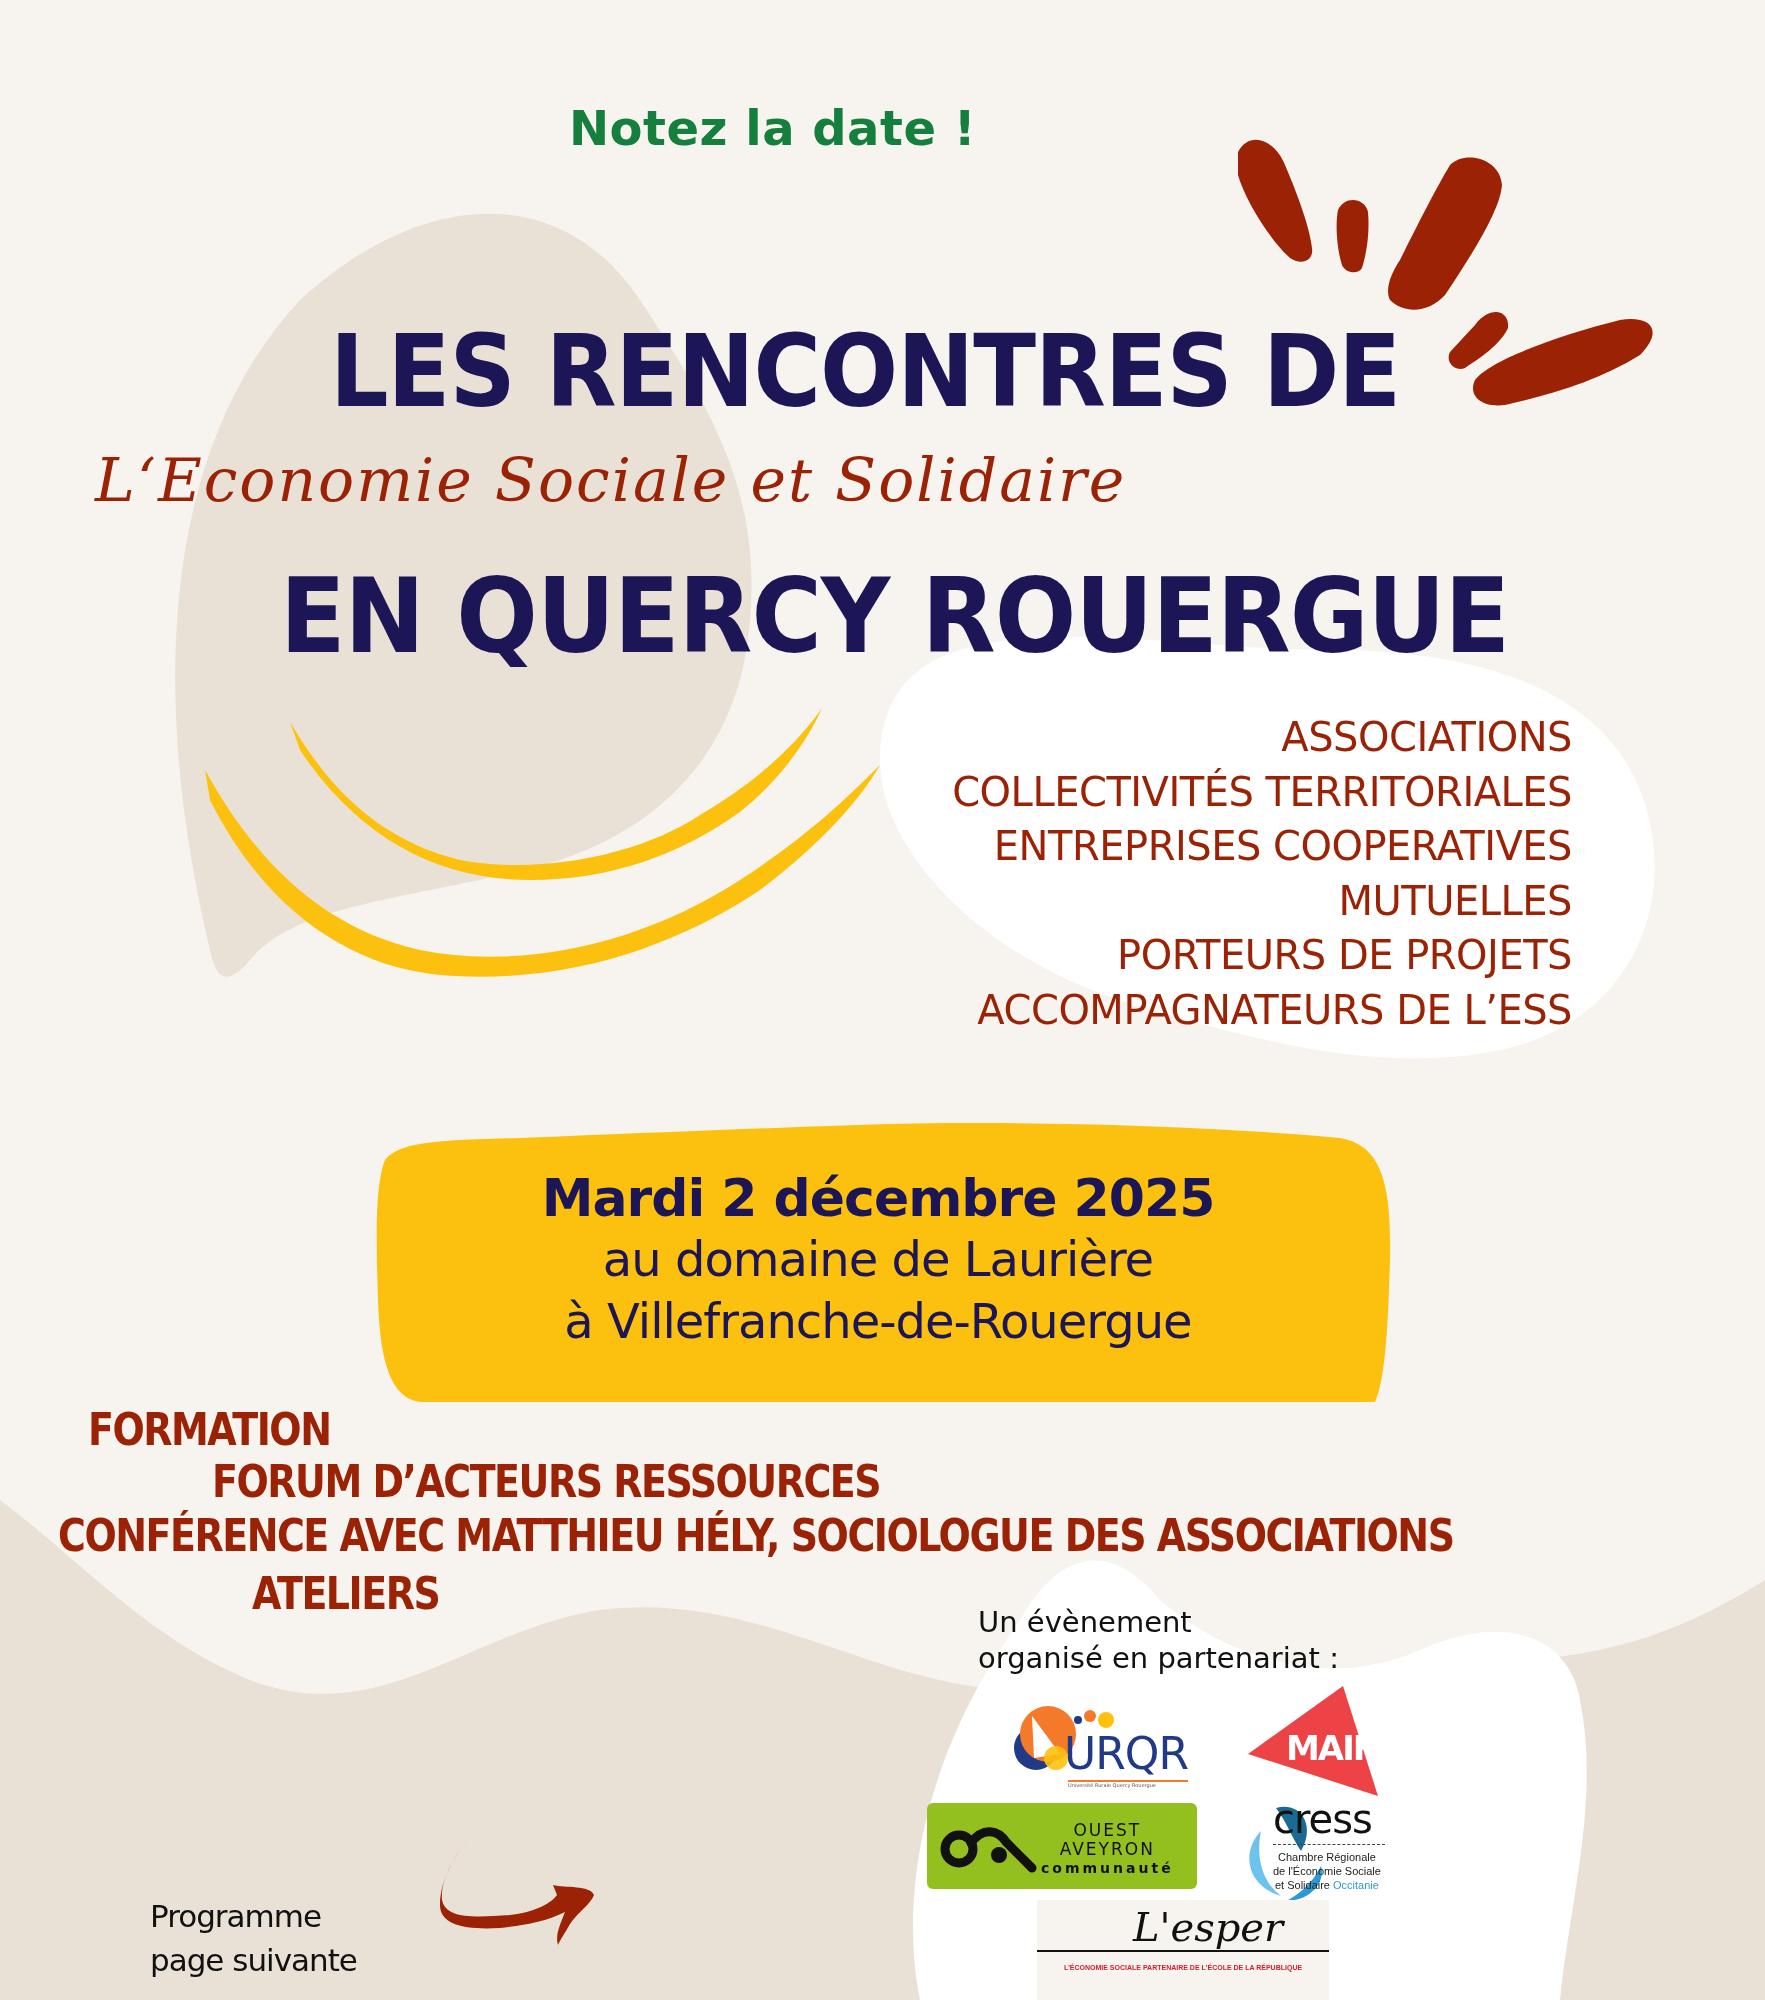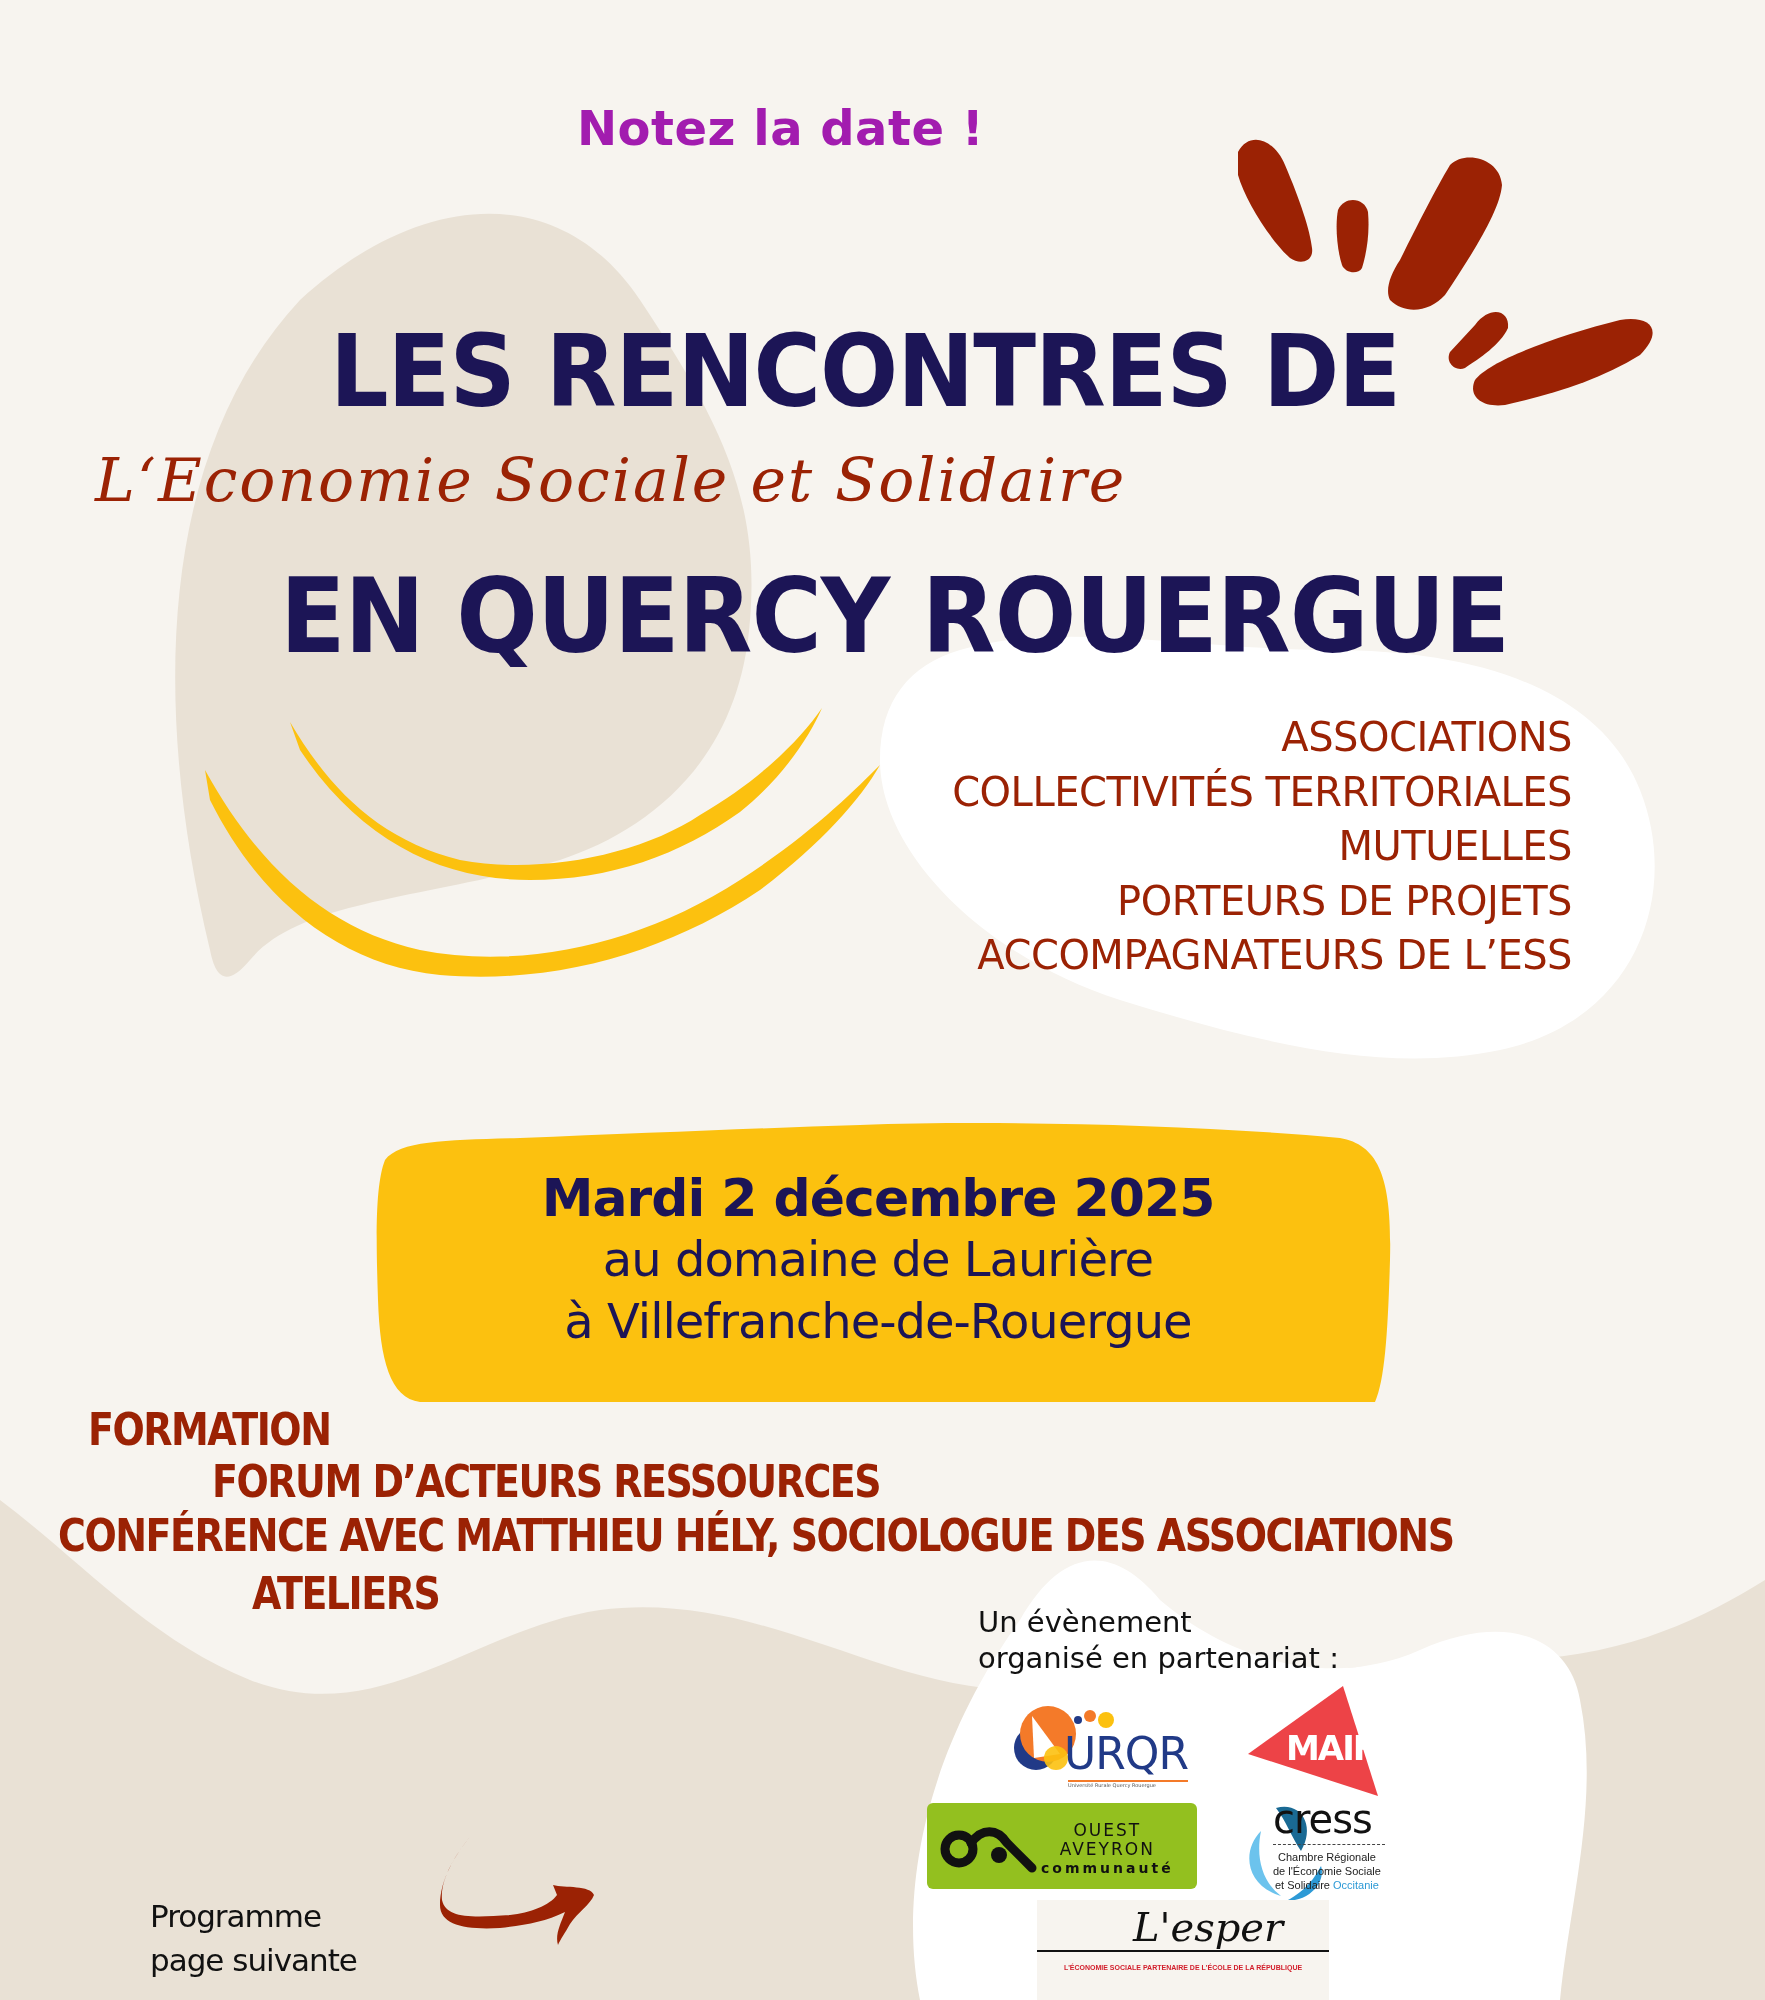--- a/index.html
+++ b/index.html
@@ -1,19 +1,19 @@
 <!DOCTYPE html>
 <html><head>
 <meta charset="utf-8">
 <style>
   html, body { margin:0; padding:0; }
   body { width:1765px; height:2000px; position:relative; overflow:hidden; background:#f7f4ef; font-family:"Liberation Sans", sans-serif; }
   .bg-svg { position:absolute; left:0; top:0; width:1765px; height:2000px; z-index:0; }
   .abs { position:absolute; z-index:2; }
-  .notez { left:12px; width:1537px; top:100px; text-align:center; font-family:"DejaVu Sans", sans-serif; font-weight:bold; font-size:48px; color:#a21caf; letter-spacing:0.5px; }
+  .notez { left:4px; width:1537px; top:100px; text-align:center; font-family:"DejaVu Sans", sans-serif; font-weight:bold; font-size:48px; color:#15803d; letter-spacing:0.5px; }
   .title1, .title3 { font-family:"DejaVu Sans", sans-serif; font-weight:900; color:#1c1556; letter-spacing:-1px; white-space:nowrap; }
   .title1 { left:330px; top:318px; font-size:92px; transform:scaleY(1.08); }
   .title3 { left:280px; top:560px; font-size:96px; transform:scaleY(1.08); }
   .title2 { left:95px; top:445px; width:1600px; font-family:"DejaVu Serif", serif; font-style:italic; font-size:60px; color:#9b2204; white-space:nowrap; letter-spacing:2px; font-weight:normal; }
   .audience { right:193px; top:710px; text-align:right; font-family:"DejaVu Sans", sans-serif; font-size:40px; color:#9b2204; line-height:54.5px; letter-spacing:-0.5px; }
   .audience div { white-space:nowrap; }
   .date-box { left:372px; top:1130px; width:1012px; height:270px; text-align:center; }
   .date-main { font-family:"DejaVu Sans", sans-serif; font-weight:bold; font-size:52px; color:#1c1556; margin-top:38px; letter-spacing:-1px; }
   .date-sub { font-family:"DejaVu Sans", sans-serif; font-size:48px; color:#1c1556; line-height:62px; letter-spacing:-1px; }
   .prog { font-family:"DejaVu Sans", sans-serif; font-weight:bold; font-size:38px; color:#9b2204; white-space:nowrap; letter-spacing:-1.5px; transform:scaleY(1.15); }
@@ -54,20 +54,21 @@
 
 <div class="abs notez">Notez la date !</div>
 
 <div class="abs title1">LES RENCONTRES DE</div>
 <div class="abs title2">L‘Economie Sociale et Solidaire</div>
 <div class="abs title3">EN QUERCY ROUERGUE</div>
 
 <div class="abs audience">
   <div>ASSOCIATIONS</div>
   <div>COLLECTIVITÉS TERRITORIALES</div>
+  <div>ENTREPRISES COOPERATIVES</div>
   <div>MUTUELLES</div>
   <div>PORTEURS DE PROJETS</div>
   <div>ACCOMPAGNATEURS DE L’ESS</div>
 </div>
 
 <div class="abs date-box">
   <div class="date-main">Mardi 2 décembre 2025</div>
   <div class="date-sub">au domaine de Laurière</div>
   <div class="date-sub">à Villefranche-de-Rouergue</div>
 </div>

